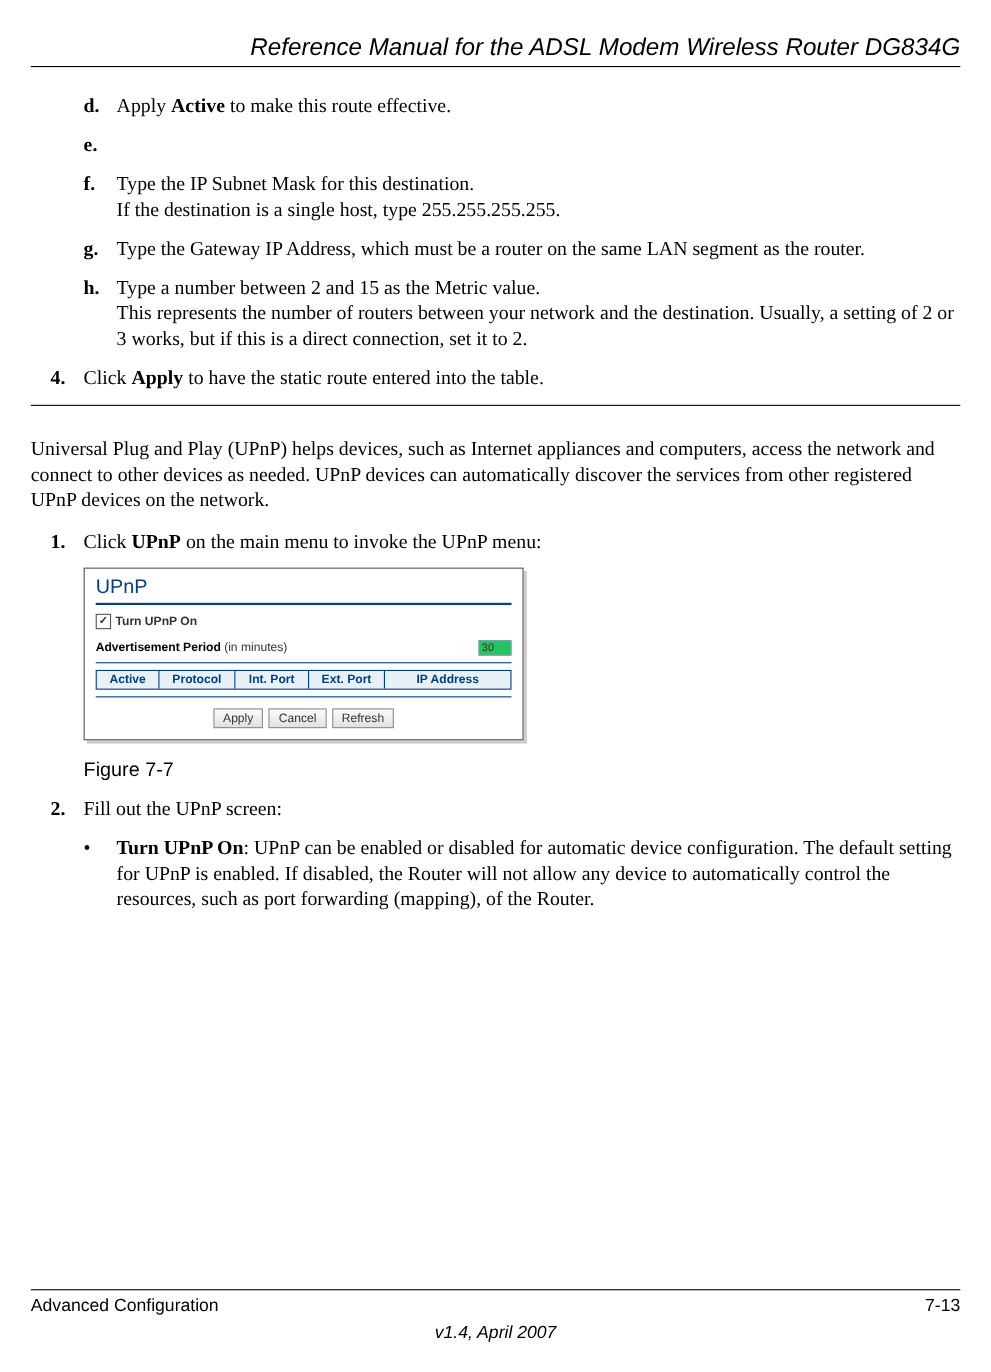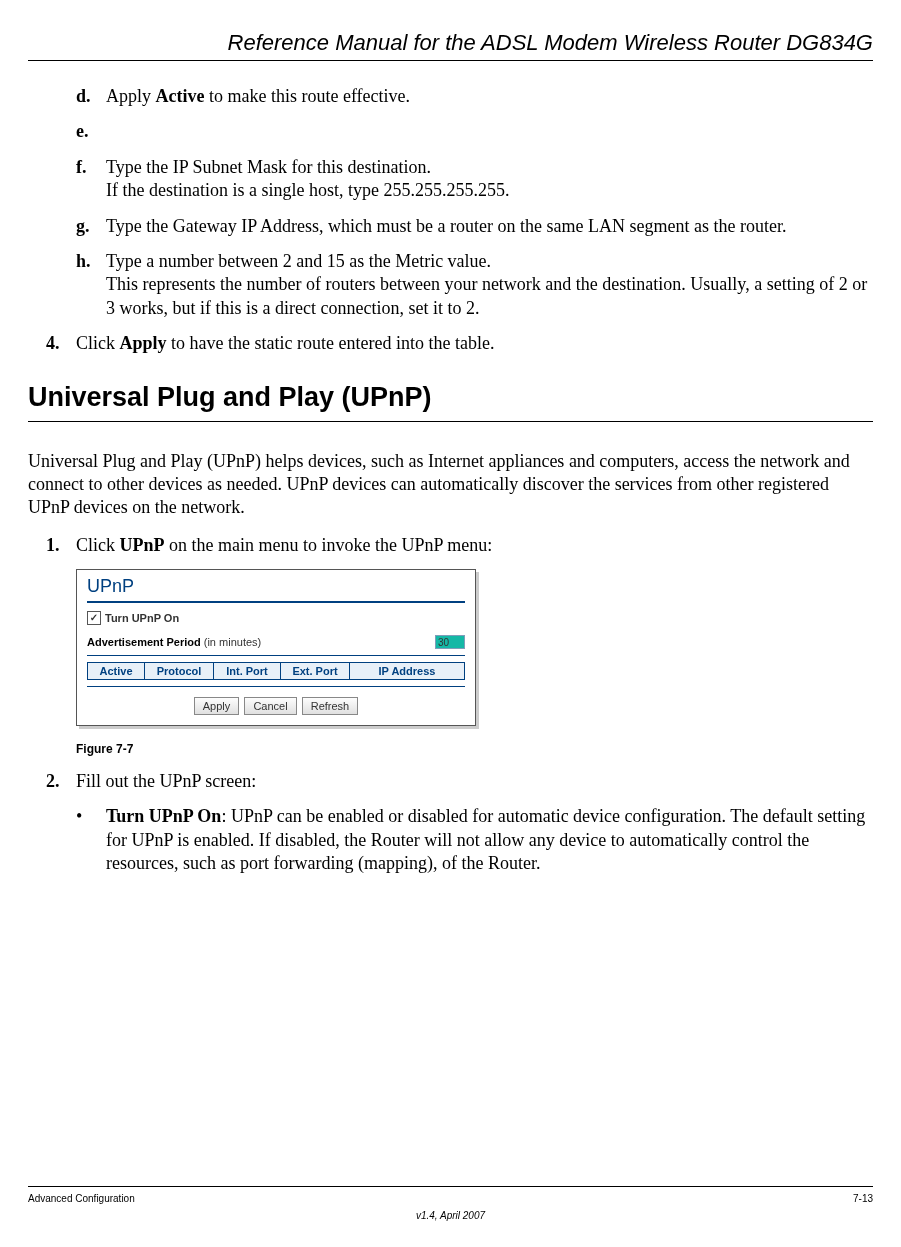--- a/index.html
+++ b/index.html
@@ -131,21 +131,21 @@
     margin-top: 10px;
   }
   .fig-label {
     flex: 1;
   }
   .fig-label b { color:#000; }
   .fig-input {
     width: 30px;
     height: 14px;
     border: 1px solid #7f9db9;
-    background: #14b8a6;
+    background: #22c55e;
     font-size: 10px;
     padding: 0 2px;
     box-sizing: border-box;
     display:inline-flex;
     align-items:center;
   }
   .fig-subhead {
     font-weight: bold;
     margin-top: 8px;
     margin-bottom: 2px;
@@ -172,31 +172,31 @@
     display: inline-block;
     border: 1px solid #888;
     background: linear-gradient(#fdfdfd,#e0e0e0);
     font-family: Arial, Helvetica, sans-serif;
     font-size: 11px;
     padding: 2px 8px;
     margin: 0 1px;
   }
   .figure-caption {
     font-family: Arial, Helvetica, sans-serif;
-    font-weight: bold;
-    font-size: 12px;
+    font-weight: normal;
+    font-size: 18px;
     margin: 16px 0 14px 48px;
   }
   .footer {
     position: absolute;
     left: 28px;
     right: 28px;
     bottom: 26px;
     font-family: Arial, Helvetica, sans-serif;
-    font-size: 10px;
+    font-size: 16px;
   }
   .footer-rule {
     border-top: 1px solid #000;
     margin-bottom: 6px;
   }
   .footer-row {
     display: flex;
     justify-content: space-between;
   }
   .footer-version {
@@ -243,21 +243,20 @@
 This represents the number of routers between your network and the destination. Usually, a setting of 2 or 3 works, but if this is a direct connection, set it to 2.</div>
     </div>
 
     <div class="num-item">
       <div class="marker">4.</div>
       <div>
         <span>Click </span><span class="bold">Apply</span><span> to have the static route entered into the table.</span>
       </div>
     </div>
 
-    <div class="heading">Universal Plug and Play (UPnP)</div>
     <hr class="heading-rule">
 
     <div class="para">Universal Plug and Play (UPnP) helps devices, such as Internet appliances and computers, access the network and connect to other devices as needed. UPnP devices can automatically discover the services from other registered UPnP devices on the network.</div>
 
     <div class="num-item">
       <div class="marker">1.</div>
       <div>
         <span>Click </span><span class="bold">UPnP</span><span> on the main menu to invoke the UPnP menu:</span>
       </div>
     </div>

